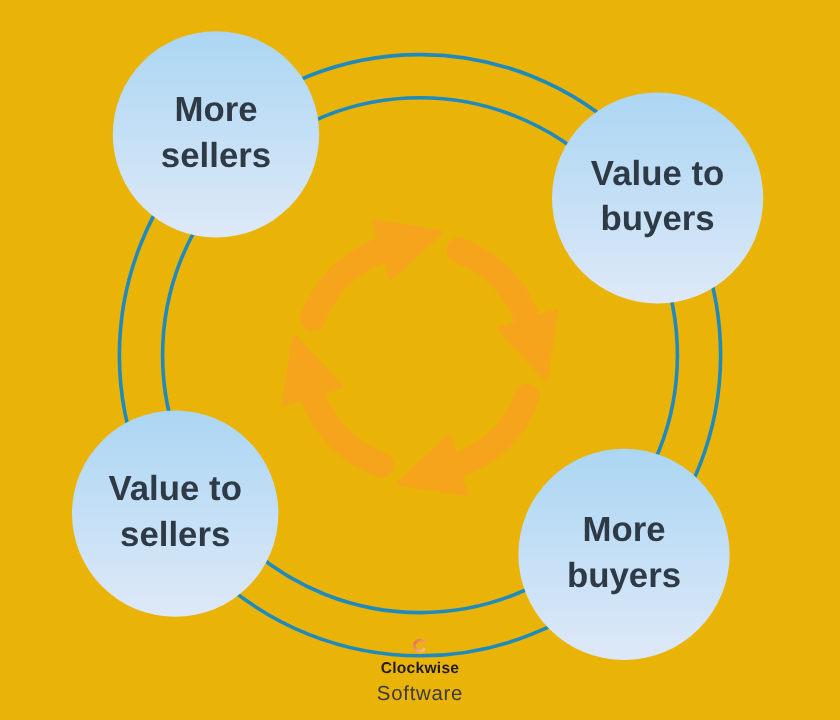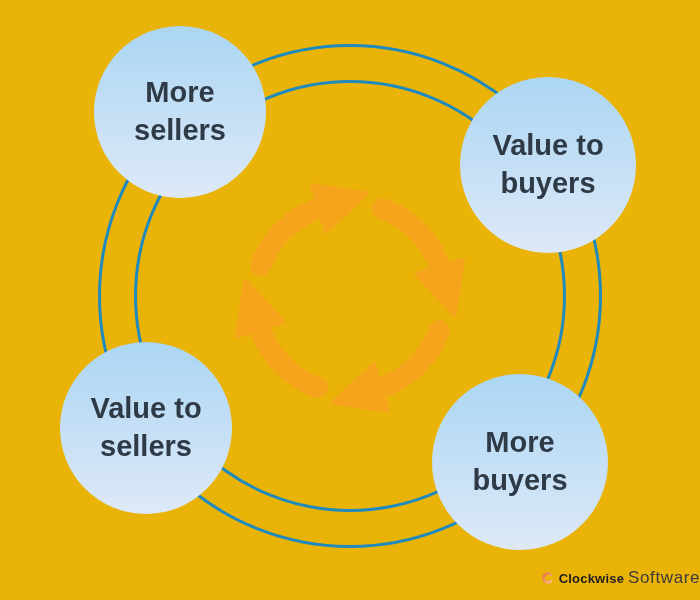--- a/index.html
+++ b/index.html
@@ -35,22 +35,23 @@
     color:#2F3A47;
     width:150px;
   }
   .bubble.more-sellers{left:94px;top:26px;width:172px;height:172px;}
   .bubble.value-to-buyers{left:460px;top:77px;width:176px;height:176px;}
   .bubble.value-to-sellers{left:60px;top:342px;width:172px;height:172px;}
   .bubble.more-buyers{left:432px;top:374px;width:176px;height:176px;}
   .logo{
     position:absolute;
     left:0;right:0;bottom:12px;
-    display:flex;align-items:center;justify-content:flex-end;
+    display:flex;align-items:center;justify-content:flex-start;
     gap:4px;
+    flex-direction:column;
   }
   .logo-text-bold{
     font-size:13px;font-weight:bold;color:#1E1E1E;letter-spacing:0.2px;
   }
   .logo-text-regular{
     font-size:17px;font-weight:normal;color:#3C3C3C;letter-spacing:0.6px;
   }
 </style>
 </head>
 <body>

